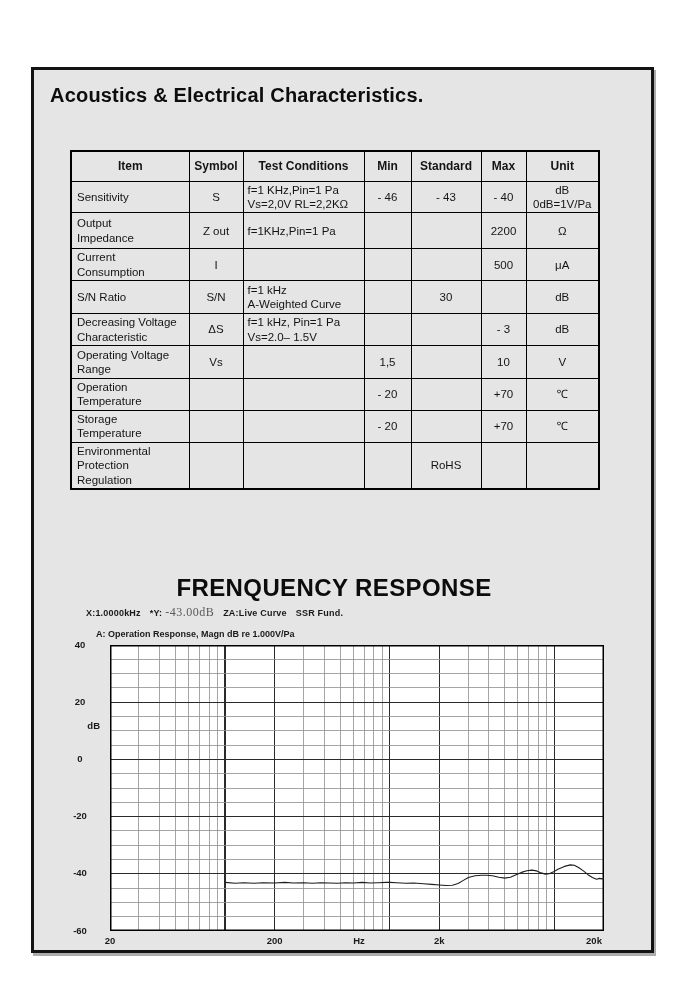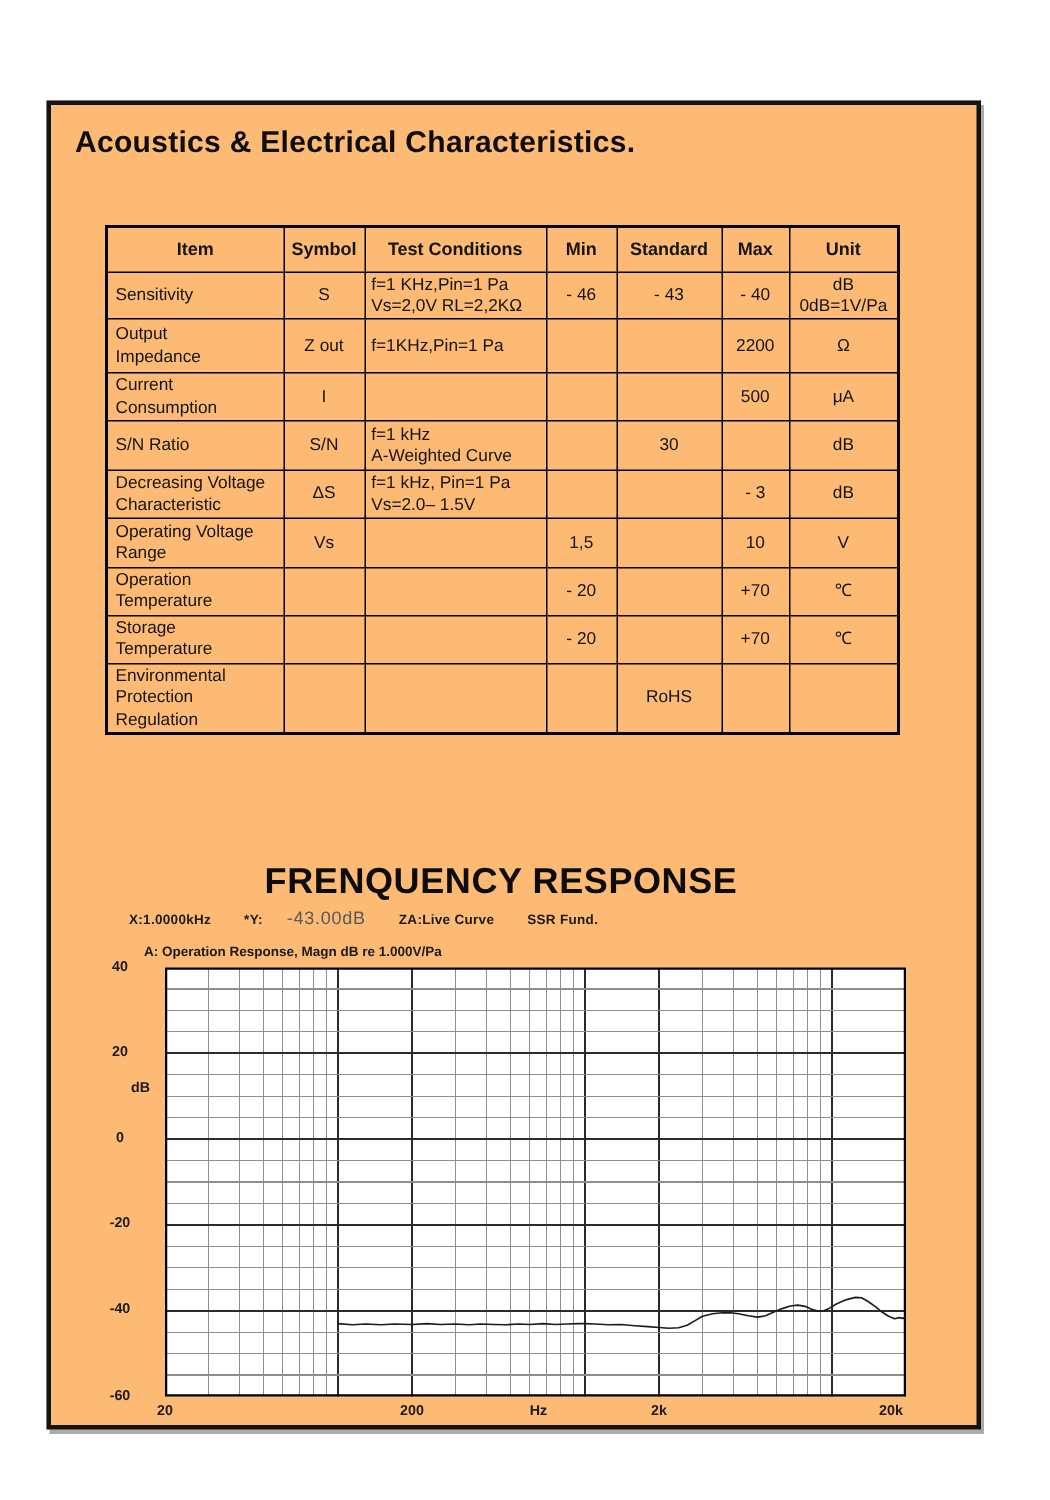--- a/index.html
+++ b/index.html
@@ -1,19 +1,19 @@
 <!DOCTYPE html>
 <html><head>
 <meta charset="utf-8">
 <style>
   html,body{margin:0;padding:0;background:#fff;}
   body{width:700px;height:1000px;position:relative;font-family:"Liberation Sans",sans-serif;color:#111;}
   .page{
     position:absolute;left:31px;top:67px;width:617px;height:880px;
-    border:3px solid #131313;background:#fdba74;
+    border:3px solid #131313;background:#e5e5e5;
     box-shadow:2px 3px 0 rgba(70,70,70,.45);
   }
   .page-title{
     position:absolute;left:16px;top:14px;margin:0;
     font-size:20px;font-weight:bold;letter-spacing:.2px;color:#0d0d0d;
   }
   
   table.chars{
     position:absolute;left:36px;top:80px;width:528px;
     border-collapse:collapse;table-layout:fixed;border:2px solid #000;
@@ -45,24 +45,24 @@
   tbody tr:nth-child(9){height:33px}
   tbody tr:nth-child(10){height:33px}
   tbody tr:nth-child(11){height:49px}
   
   .fr-heading{
     position:absolute;left:0;top:504px;width:600px;text-align:center;
     font-size:24px;font-weight:bold;letter-spacing:.4px;color:#0c0c0c;
   }
   .status{
     position:absolute;left:52px;top:535px;display:flex;align-items:baseline;
-    column-gap:22px;font-size:9px;font-weight:bold;color:#1a1a1a;letter-spacing:.2px;
+    column-gap:9px;font-size:9px;font-weight:bold;color:#1a1a1a;letter-spacing:.2px;
   }
   .status .yval{
-    font-family:Liberation Sans, sans-serif;font-weight:normal;
+    font-family:Liberation Serif, serif;font-weight:normal;
     font-size:12px;color:#5a5a5a;letter-spacing:.5px;margin-left:-6px;
   }
   .plot-label{
     position:absolute;left:62px;top:559px;font-size:9px;font-weight:bold;color:#1a1a1a;
   }
   .ylab{
     position:absolute;left:38px;top:650px;width:28px;text-align:right;
     font-size:9.5px;font-weight:bold;color:#1a1a1a;
   }
   .yticks{position:absolute;left:22px;top:575px;width:48px;height:286px;}

